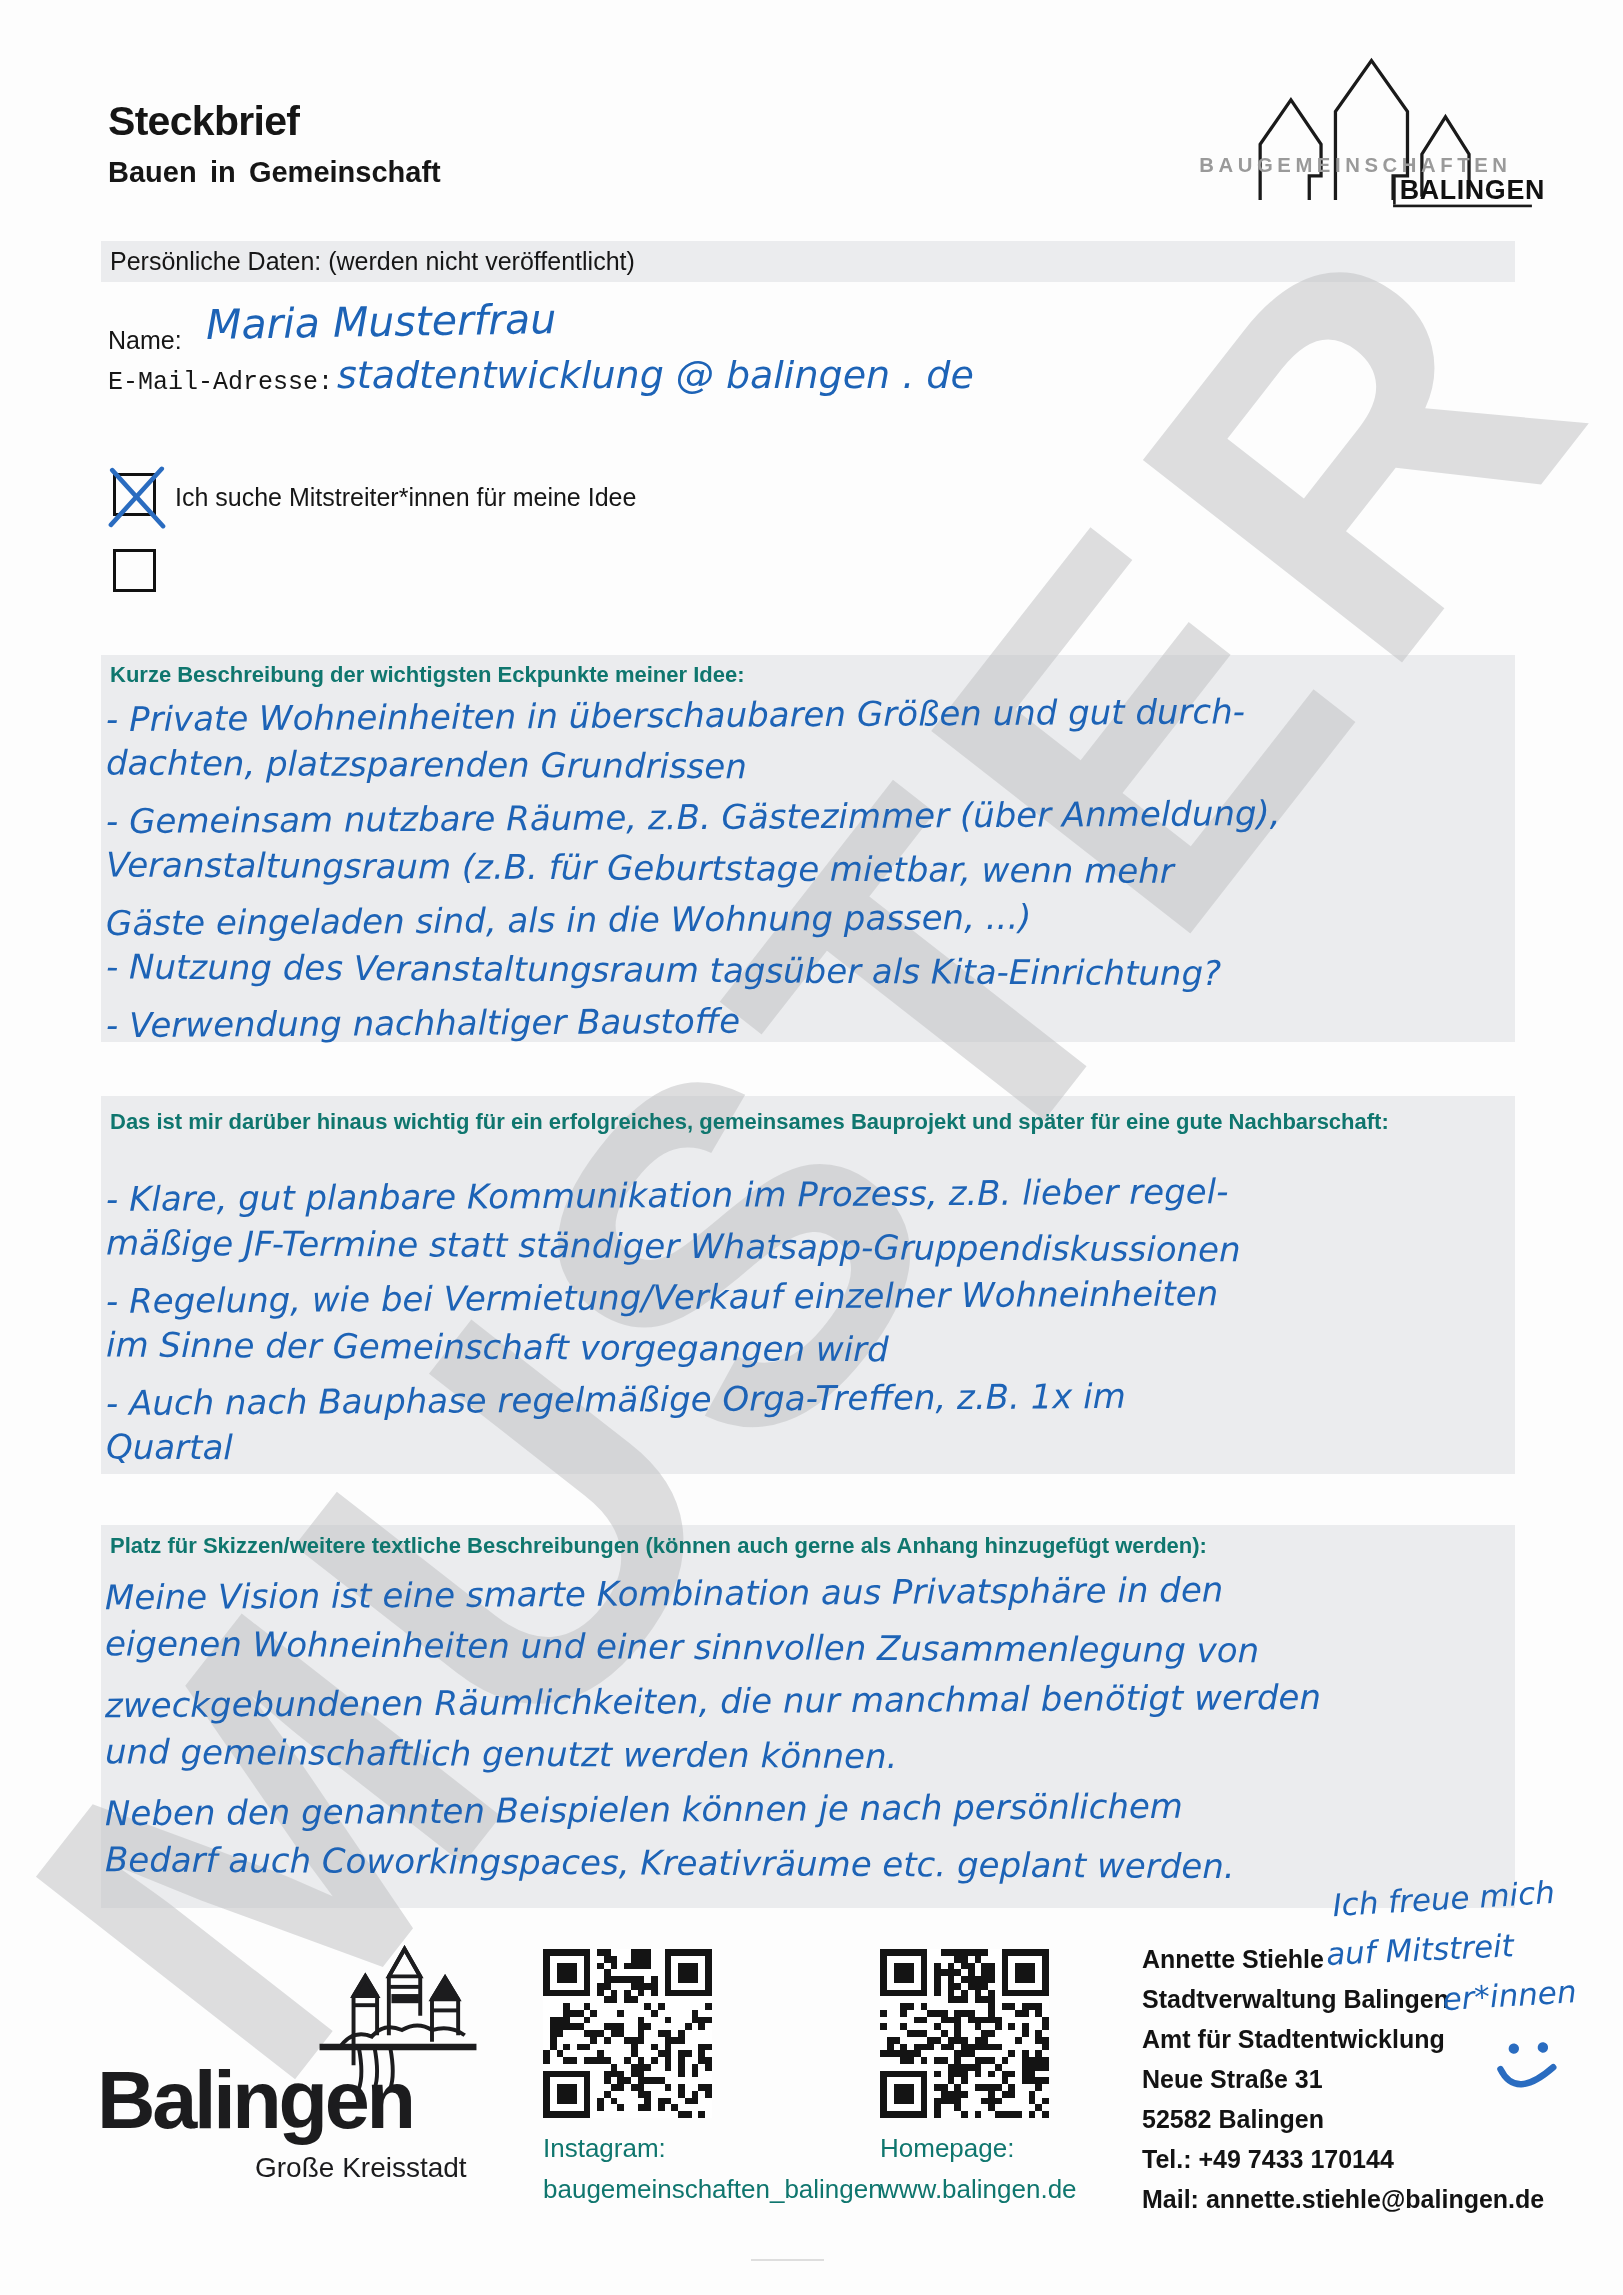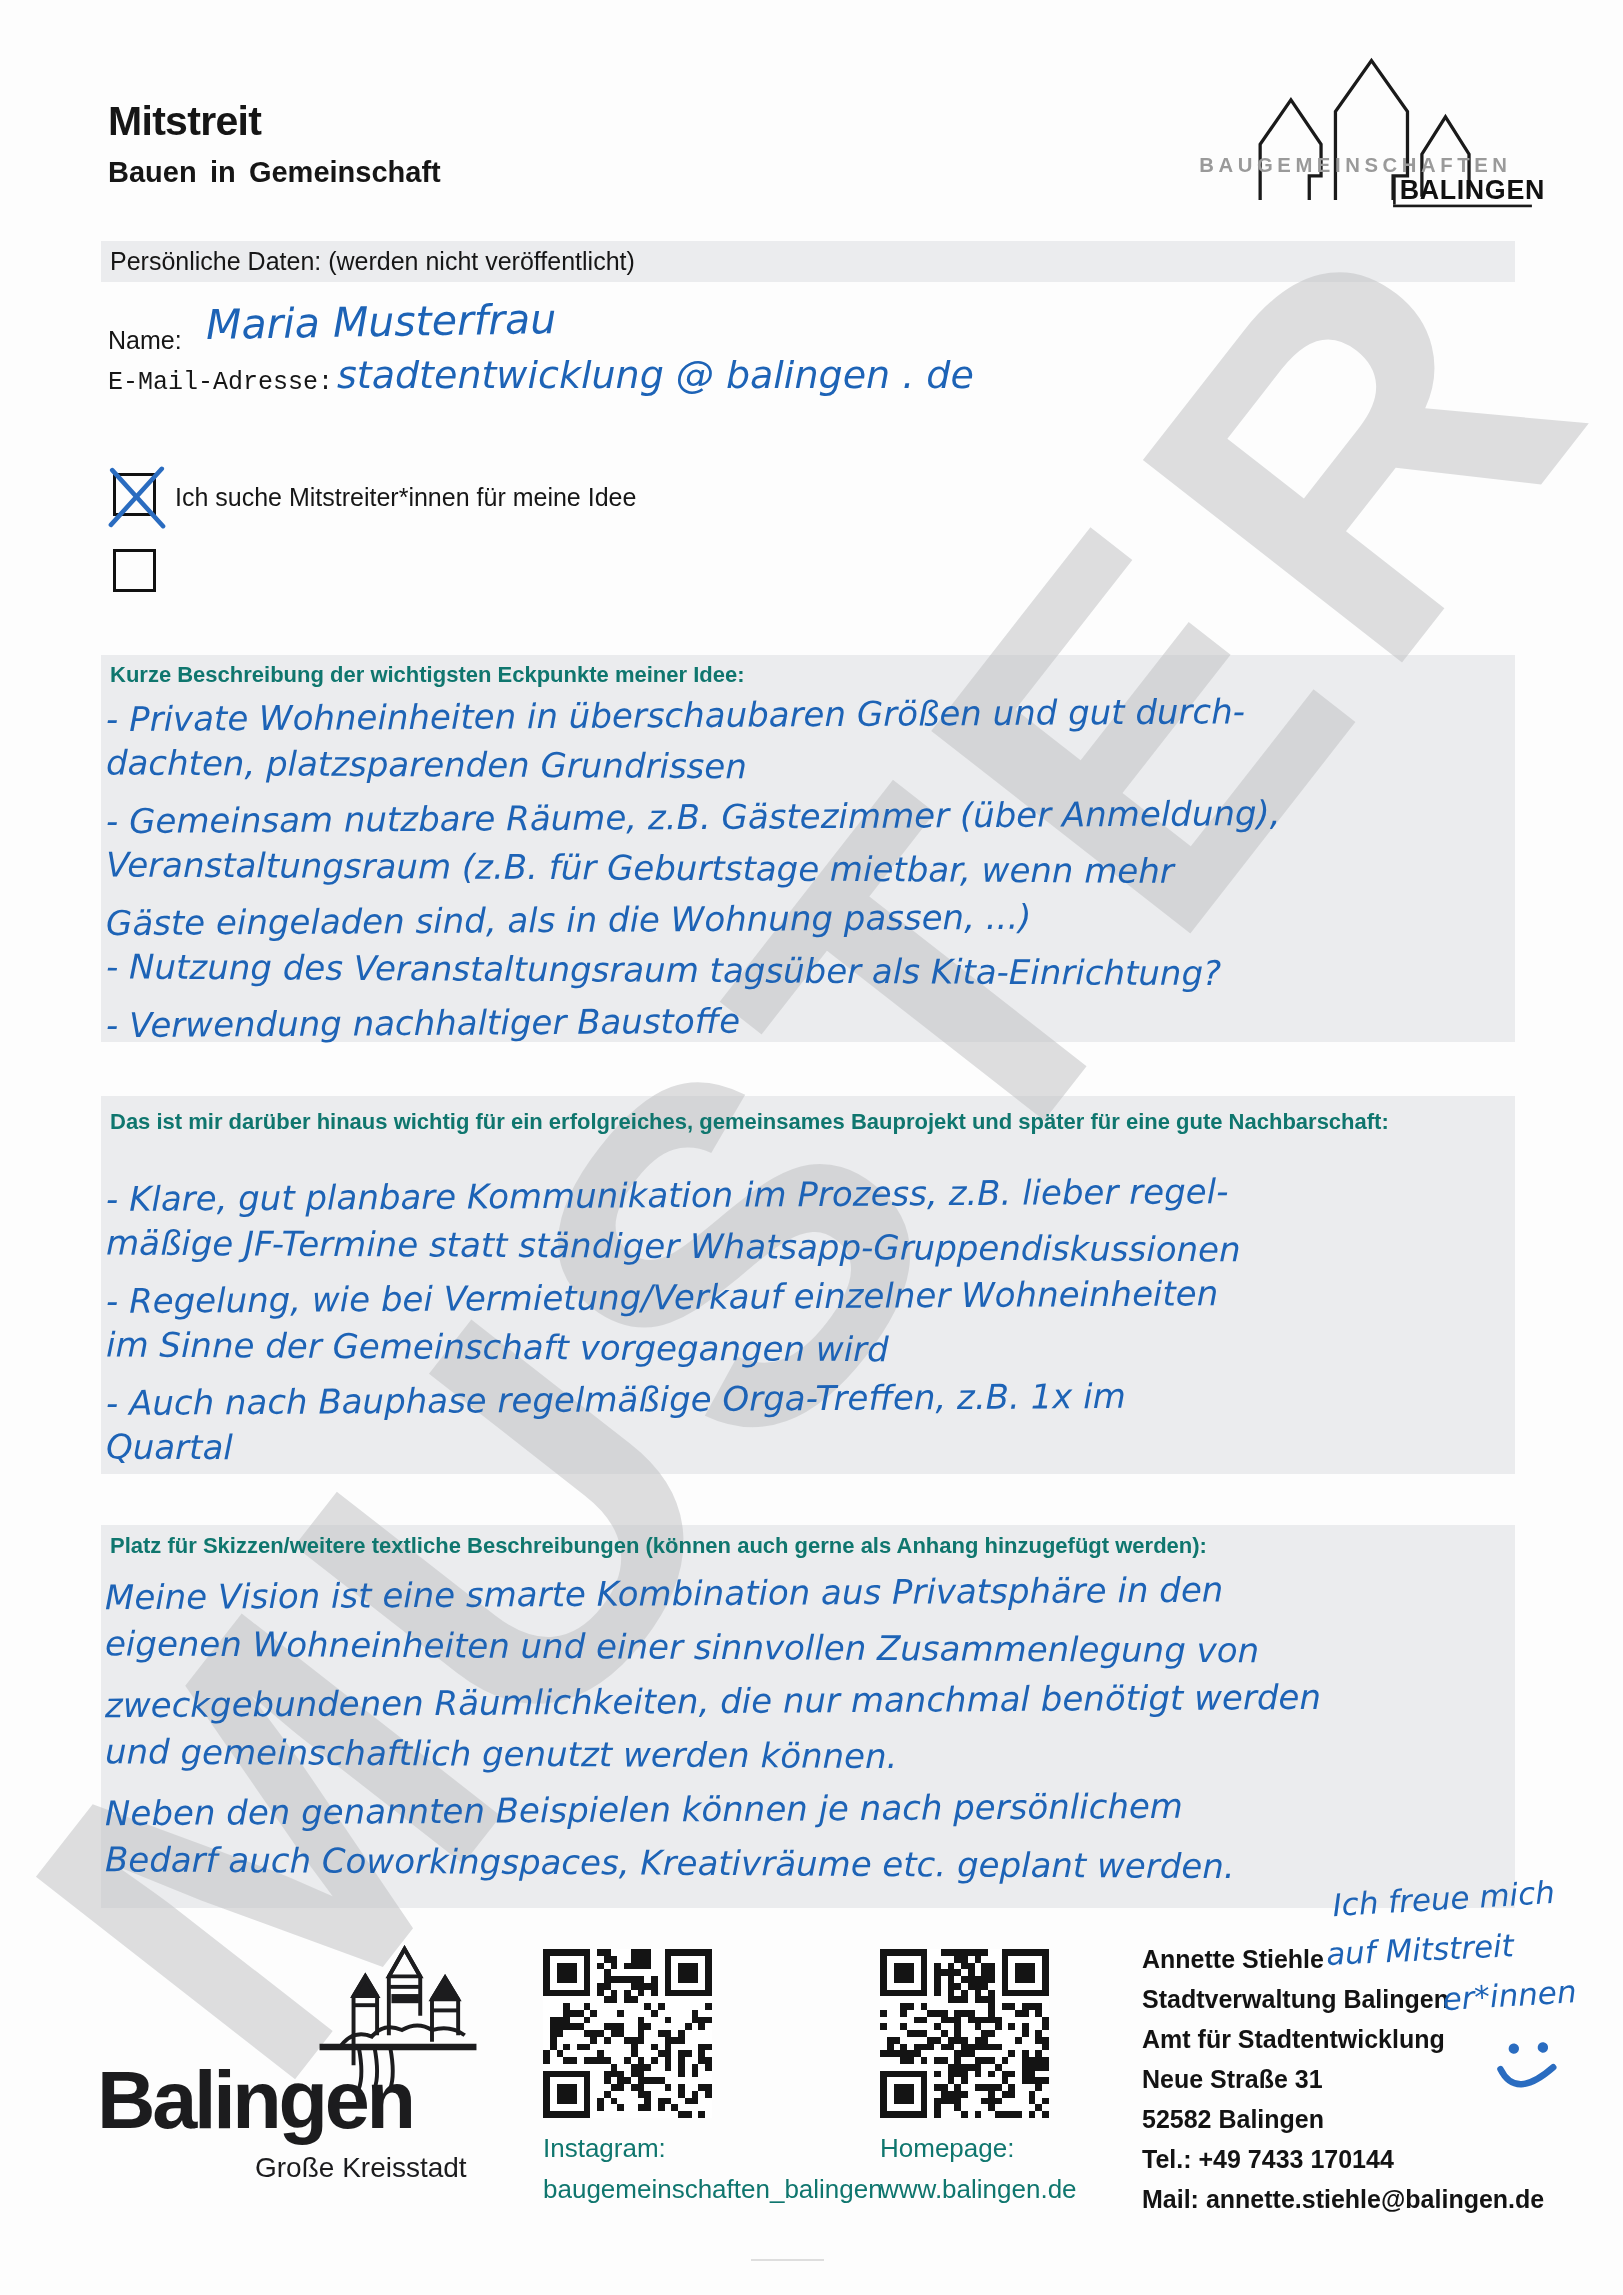--- a/index.html
+++ b/index.html
@@ -45,21 +45,21 @@
 
 <div id="page">
 
   <div class="abs z1 graybox" style="left:101px;top:241px;width:1414px;height:41px;"></div>
   <div class="abs z1 graybox" style="left:101px;top:655px;width:1414px;height:387px;"></div>
   <div class="abs z1 graybox" style="left:101px;top:1096px;width:1414px;height:378px;"></div>
   <div class="abs z1 graybox" style="left:101px;top:1525px;width:1414px;height:383px;"></div>
 
   <div id="watermark" class="abs z2">MUSTER</div>
 
-  <div class="abs z3 h1" style="left:108px;top:98px;">Mitstreit</div>
+  <div class="abs z3 h1" style="left:108px;top:98px;">Steckbrief</div>
   <div class="abs z3 h2" style="left:108px;top:156px;">Bauen in Gemeinschaft</div>
 
   <div class="abs z3" style="left:1139px;top:46px;width:406px;height:164px;">
     <svg width="406" height="164" viewBox="0 0 620 250">
       <polyline points="185,235 185,150 232,82 278,150 278,198 260,198 260,235" fill="none" stroke="#1a1a1a" stroke-width="5"></polyline>
       <polyline points="300,235 300,100 355,22 410,100 410,198 388,198 388,235" fill="none" stroke="#1a1a1a" stroke-width="5"></polyline>
       <polyline points="432,230 432,165 468,108 504,165 504,230" fill="none" stroke="#1a1a1a" stroke-width="5"></polyline>
       <text x="92" y="192" font-family="Liberation Sans,sans-serif" font-size="31" font-weight="bold" letter-spacing="7" fill="#9a9a9a">BAUGEMEINSCHAFTEN</text>
       <rect x="388" y="200" width="4" height="42" fill="#1a1a1a"></rect>
       <text x="398" y="233" font-family="Liberation Sans,sans-serif" font-size="41" font-weight="bold" letter-spacing="1" fill="#111">BALINGEN</text>

